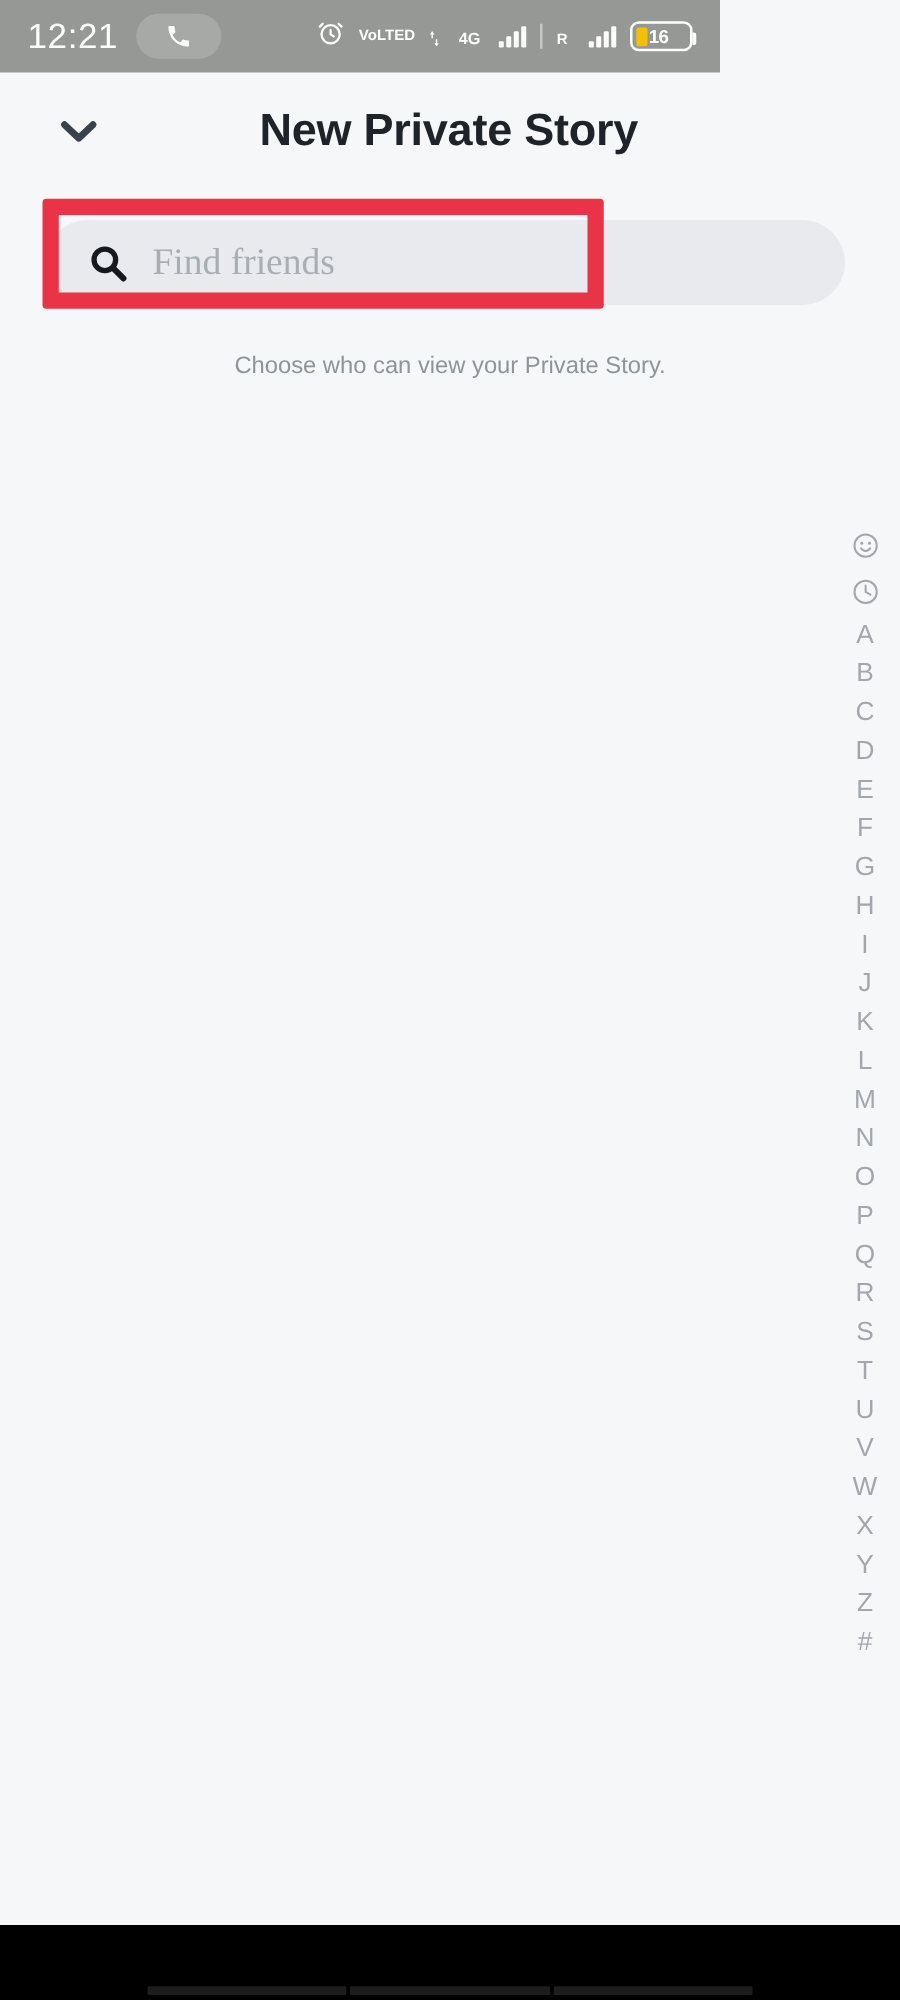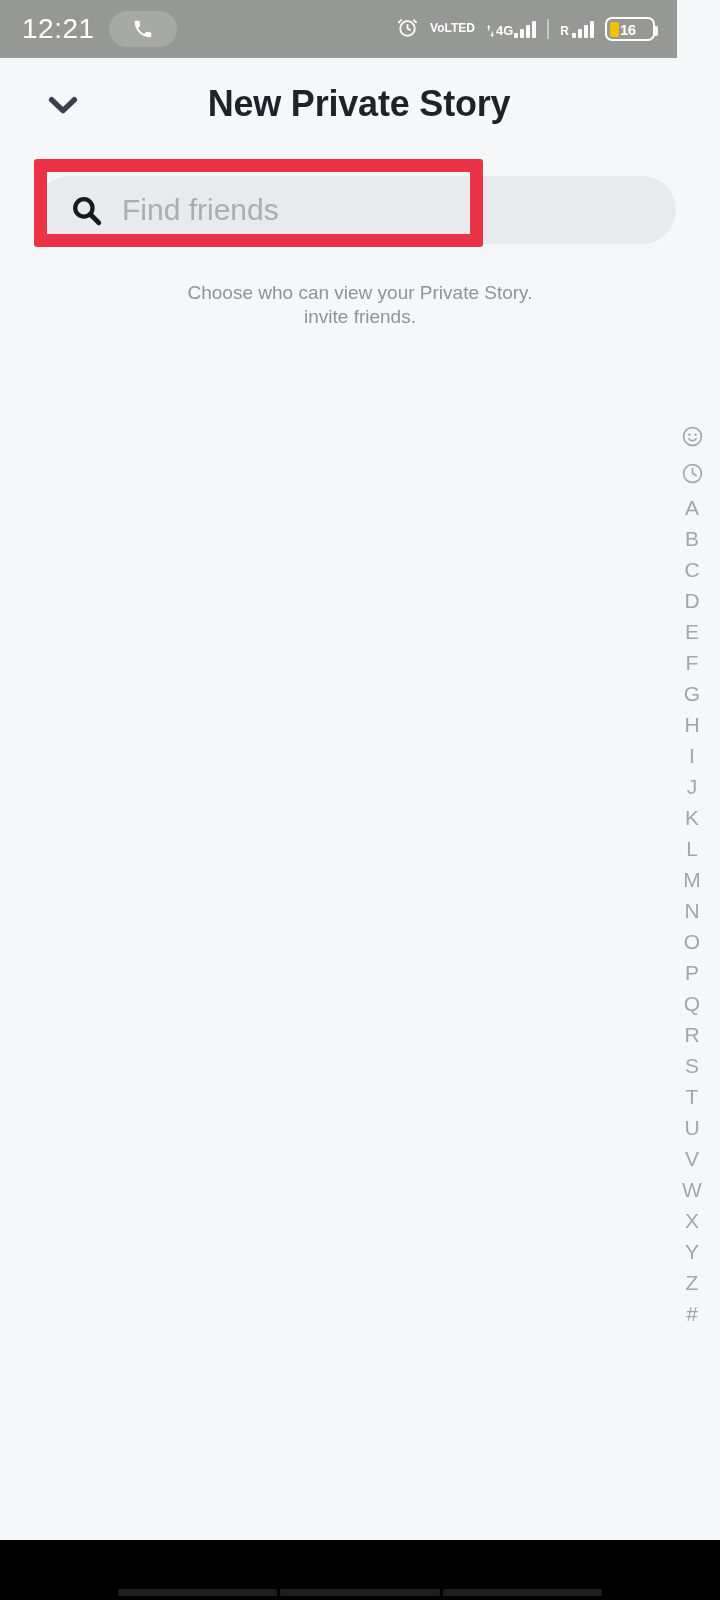--- a/index.html
+++ b/index.html
@@ -12,21 +12,21 @@
   #screen {
     position:relative;
     width:720px; height:1600px;
     background:#f6f7f9;
     overflow:hidden;
   }
 
   
   #status-bar {
     position:absolute; top:0; left:0;
-    width:677px; height:58px;
+    width:576px; height:58px;
     background:#969896;
     display:flex; align-items:center;
     padding:0 22px;
   }
   .sb-left { display:flex; align-items:center; gap:14px; }
   #sb-clock {
     color:#ffffff; font-size:28px; font-weight:400;
     letter-spacing:0.5px;
   }
   #call-pill {
@@ -37,21 +37,21 @@
   .sb-right {
     margin-left:auto;
     display:flex; align-items:center; gap:11px;
   }
   .volte-stack {
     display:flex; flex-direction:row;
     align-items:center; justify-content:center;
     line-height:0.95; color:#fff;
     font-size:12px; font-weight:bold;
   }
-  .net-group { display:flex; align-items:flex-end; gap:1px; }
+  .net-group { display:flex; align-items:flex-end; gap:15px; }
   .net-label {
     display:flex; align-items:center;
     color:#fff; font-size:13px; font-weight:bold;
   }
   .bars { display:flex; align-items:flex-end; gap:2px; height:18px; }
   .bars i { display:block; width:4px; background:#fff; border-radius:1px; }
   .bars i:nth-child(1){ height:5px; }
   .bars i:nth-child(2){ height:9px; }
   .bars i:nth-child(3){ height:13px; }
   .bars i:nth-child(4){ height:17px; }
@@ -104,21 +104,21 @@
     position:absolute; left:0; top:0;
     width:640px; height:68px;
     background:#e8eaed;
     border-radius:34px;
     display:flex; align-items:center;
     padding-left:30px;
   }
   #search-icon { flex:none; width:40px; height:40px; display:flex; align-items:center; justify-content:center; }
   #search-input {
     flex:1; border:none; outline:none; background:transparent;
-    font-family:Liberation Sans, sans-serif;
+    font-family:Liberation Serif, serif;
     font-size:30px; color:#2a2e35;
     padding-left:16px;
   }
   #search-input::placeholder { color:#a9aeb5; }
   
   #annotation-box {
     position:absolute;
     left:34px; top:159px;
     width:449px; height:88px;
     border:13px solid #ea3346;
@@ -244,21 +244,20 @@
           <path d="M15.2 15.2 21 21" fill="none" stroke="#16191d" stroke-width="3.4" stroke-linecap="round"></path>
         </svg>
       </span>
       <input id="search-input" type="text" placeholder="Find friends" style="">
     </div>
   </div>
   <div id="annotation-box" style="border-color: rgb(234, 51, 70);"></div>
 
   <div id="description">
     <div>Choose who can view your Private Story.</div>
-    <div>invite friends.</div>
   </div>
 
   <div id="alpha-index">
     <div class="alpha-item alpha-icon">
       <svg width="23" height="23" viewBox="0 0 24 24" aria-hidden="true">
         <circle cx="12" cy="12" r="9.3" fill="none" stroke="#a2a7ad" stroke-width="1.7"></circle>
         <circle cx="8.8" cy="10" r="1.25" fill="#a2a7ad"></circle>
         <circle cx="15.2" cy="10" r="1.25" fill="#a2a7ad"></circle>
         <path d="M8.2 14.2c.9 1.5 2.2 2.2 3.8 2.2s2.9-.7 3.8-2.2" fill="none" stroke="#a2a7ad" stroke-width="1.7" stroke-linecap="round"></path>
       </svg>

